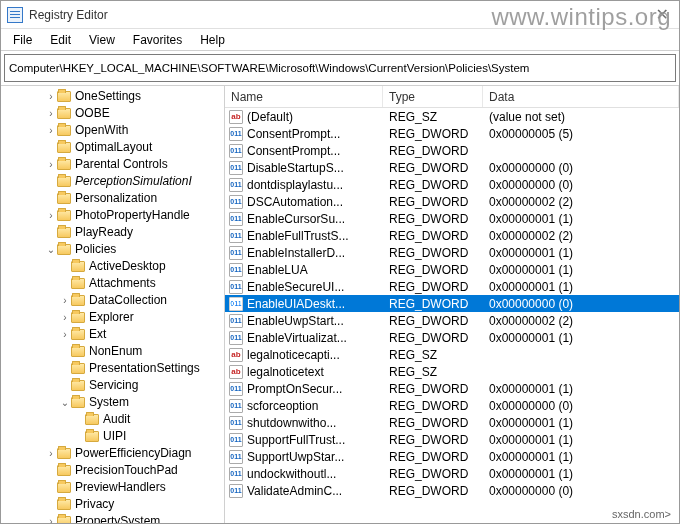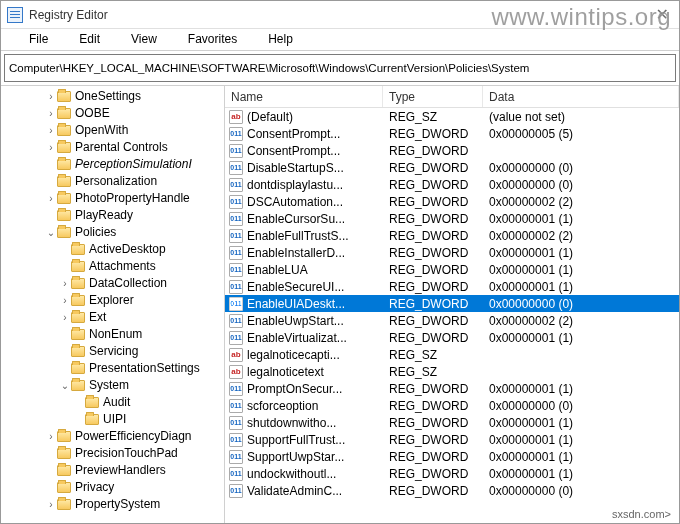--- a/index.html
+++ b/index.html
@@ -43,25 +43,25 @@
     font-size: 24px;
     font-weight: 300;
     color: rgba(80,80,80,0.55);
     letter-spacing: 0.5px;
     pointer-events: none;
     z-index: 10;
     text-shadow: 0 0 2px #fff;
   }
   .menubar {
     display: flex;
-    gap: 15px;
-    padding: 2px 20px;
+    gap: 2px;
+    padding: 2px 4px;
     border-bottom: 1px solid #d0d0d0;
     height: 22px;
-    align-items: flex-end;
+    align-items: center;
   }
   .menubar .menu-item { padding: 2px 8px; }
   .addressbar {
     display: flex;
     align-items: center;
     height: 28px;
     padding: 0 4px;
     border: 1px solid #7a7a7a;
     margin: 3px;
     font-size: 11.5px;
@@ -213,20 +213,25 @@
         <span class="twisty">›</span>
         <span class="folder-icon"></span>
         <span>OOBE</span>
       </div>
       <div class="tree-row" style="padding-left: 42px;">
         <span class="twisty">›</span>
         <span class="folder-icon"></span>
         <span>OpenWith</span>
       </div>
       <div class="tree-row" style="padding-left: 42px;">
+        <span class="twisty"></span>
+        <span class="folder-icon"></span>
+        <span>OptimalLayout</span>
+      </div>
+      <div class="tree-row" style="padding-left: 42px;">
         <span class="twisty">›</span>
         <span class="folder-icon"></span>
         <span>Parental Controls</span>
       </div>
       <div class="tree-row" style="padding-left: 42px; font-style: italic;">
         <span class="twisty"></span>
         <span class="folder-icon"></span>
         <span>PerceptionSimulationI</span>
       </div>
       <div class="tree-row" style="padding-left: 42px;">
@@ -275,26 +280,26 @@
         <span>Ext</span>
       </div>
       <div class="tree-row" style="padding-left: 56px;">
         <span class="twisty"></span>
         <span class="folder-icon"></span>
         <span>NonEnum</span>
       </div>
       <div class="tree-row" style="padding-left: 56px;">
         <span class="twisty"></span>
         <span class="folder-icon"></span>
+        <span>PresentationSettings</span>
+      </div>
+      <div class="tree-row" style="padding-left: 56px;">
+        <span class="twisty"></span>
+        <span class="folder-icon"></span>
         <span>Servicing</span>
-      </div>
-      <div class="tree-row" style="padding-left: 56px;">
-        <span class="twisty"></span>
-        <span class="folder-icon"></span>
-        <span>PresentationSettings</span>
       </div>
       <div class="tree-row" style="padding-left: 56px;">
         <span class="twisty">⌄</span>
         <span class="folder-icon"></span>
         <span>System</span>
       </div>
       <div class="tree-row" style="padding-left: 70px;">
         <span class="twisty"></span>
         <span class="folder-icon"></span>
         <span>Audit</span>

